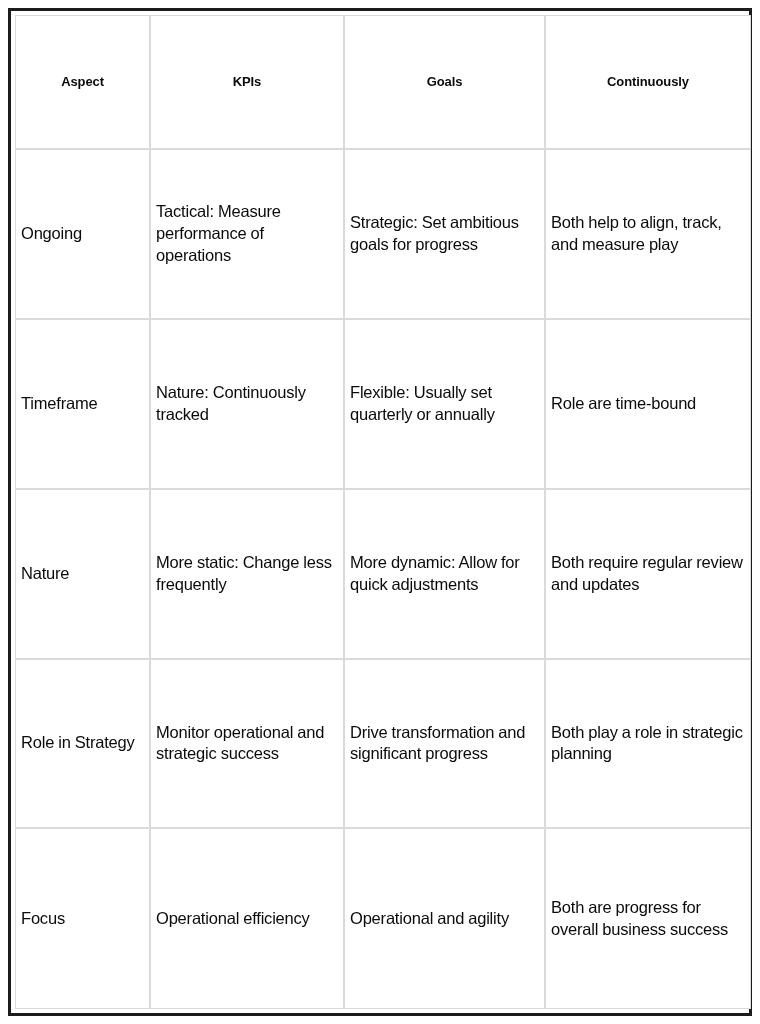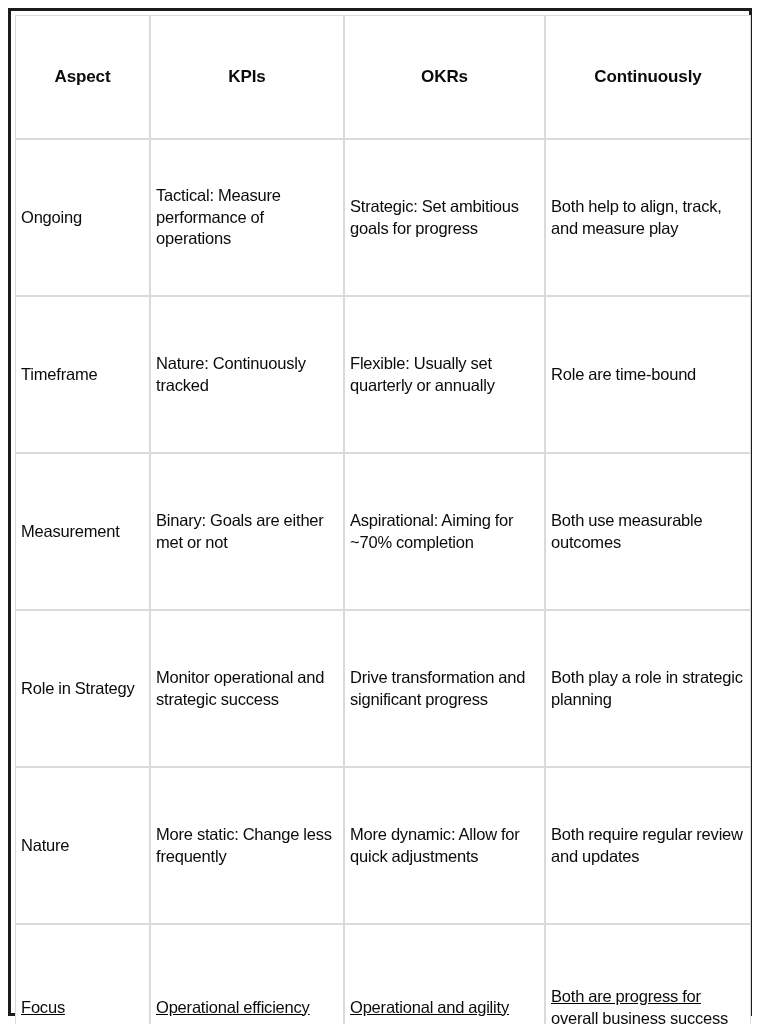--- a/index.html
+++ b/index.html
@@ -50,35 +50,35 @@
     word-spacing: -0.3px;
     font-weight: 400;
     text-align: left;
     overflow: hidden;
   }
 
   
   #comparison-table tr.header-row td {
     font-weight: bold;
     text-align: center;
-    font-size: 17px;
+    font-size: 13px;
     letter-spacing: -0.1px;
   }
 
   
   col.col-aspect        { width: 135px; }
   col.col-kpis          { width: 194px; }
   col.col-okrs          { width: 201px; }
   col.col-commonalities { width: 206px; }
 
   
   tr.header-row   { height: 124px; }
   tr.row-purpose  { height: 157px; }
   tr.row-generic  { height: 157px; }
-  tr.row-focus    { height: 167px; text-decoration: underline; }
+  tr.row-focus    { height: 167px; }
 
   .cell-text {
     display: block;
     white-space: pre-line;
   }
 </style>
 </head>
 <body>
 
 <div id="table-frame">
@@ -91,21 +91,21 @@
     </colgroup>
     <tbody>
       <tr class="header-row">
         <td>
             <span class="cell-text">Aspect</span>
           </td>
         <td>
             <span class="cell-text">KPIs</span>
           </td>
         <td>
-            <span class="cell-text">OKRs</span>
+            <span class="cell-text">Goals</span>
           </td>
         <td>
             <span class="cell-text">Continuously</span>
           </td>
       </tr>
 
       <tr class="row-purpose">
         <td>
             <span class="cell-text">Ongoing</span>
           </td>
@@ -128,62 +128,48 @@
             <span class="cell-text">Nature: Continuously tracked</span>
           </td>
         <td>
             <span class="cell-text">Flexible: Usually set quarterly or annually</span>
           </td>
         <td>
             <span class="cell-text">Role are time-bound</span>
           </td>
       </tr>
 
+
       <tr class="row-generic">
         <td>
-            <span class="cell-text">Measurement</span>
+            <span class="cell-text">Nature</span>
           </td>
         <td>
-            <span class="cell-text">Binary: Goals are either met or not</span>
+            <span class="cell-text">More static: Change less frequently</span>
           </td>
         <td>
-            <span class="cell-text">Aspirational: Aiming for ~70% completion</span>
+            <span class="cell-text">More dynamic: Allow for quick adjustments</span>
           </td>
         <td>
-            <span class="cell-text">Both use measurable outcomes</span>
+            <span class="cell-text">Both require regular review and updates</span>
           </td>
       </tr>
 
       <tr class="row-generic">
         <td>
             <span class="cell-text">Role in Strategy</span>
           </td>
         <td>
             <span class="cell-text">Monitor operational and strategic success</span>
           </td>
         <td>
             <span class="cell-text">Drive transformation and significant progress</span>
           </td>
         <td>
             <span class="cell-text">Both play a role in strategic planning</span>
-          </td>
-      </tr>
-
-      <tr class="row-generic">
-        <td>
-            <span class="cell-text">Nature</span>
-          </td>
-        <td>
-            <span class="cell-text">More static: Change less frequently</span>
-          </td>
-        <td>
-            <span class="cell-text">More dynamic: Allow for quick adjustments</span>
-          </td>
-        <td>
-            <span class="cell-text">Both require regular review and updates</span>
           </td>
       </tr>
 
       <tr class="row-focus">
         <td>
             <span class="cell-text">Focus</span>
           </td>
         <td>
             <span class="cell-text">Operational efficiency</span>
           </td>

